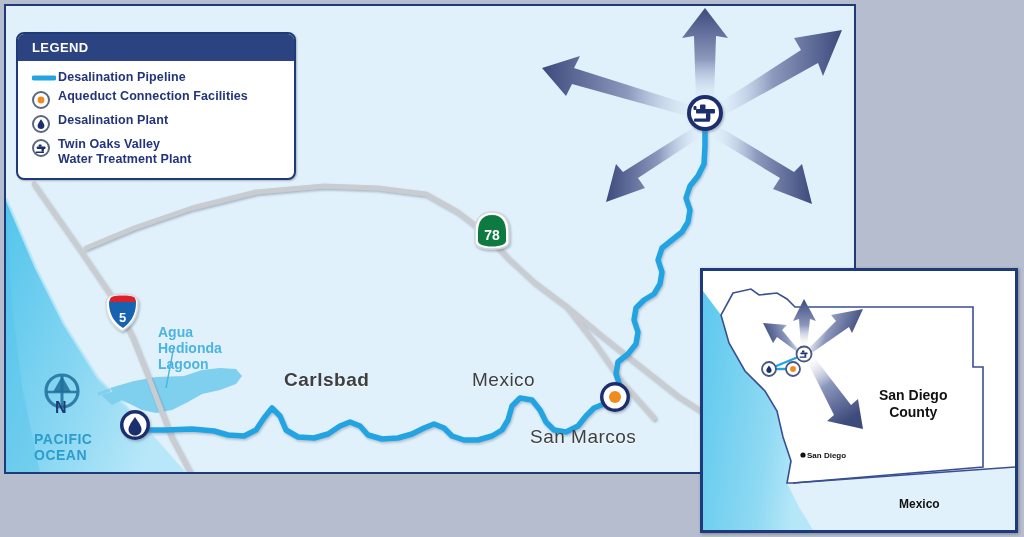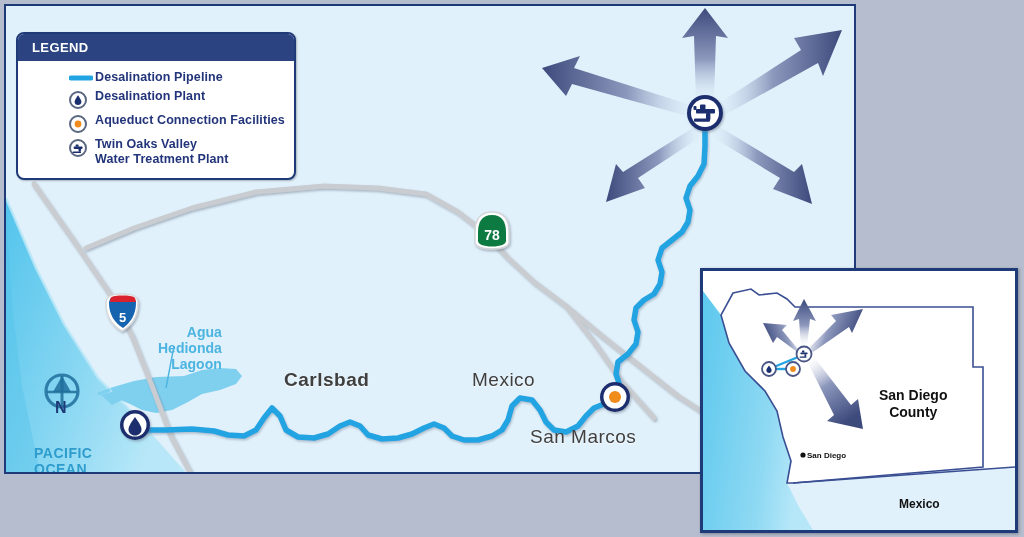--- a/index.html
+++ b/index.html
@@ -53,21 +53,20 @@
     font-weight: bold;
     font-size: 13px;
     letter-spacing: .4px;
     padding: 6px 0 6px 14px;
   }
   #legend-body { padding: 7px 0 9px 0; }
   .legend-row {
     display: flex;
     align-items: flex-start;
     padding: 2px 0 2px 14px;
-    margin-left: 37px;
   }
   .legend-icon {
     width: 26px;
     flex: 0 0 26px;
     display: flex;
     align-items: center;
     justify-content: flex-start;
     padding-top: 2px;
   }
   .legend-label {
@@ -88,33 +87,32 @@
     white-space: nowrap;
     text-shadow: 0 1px 1px rgba(255,255,255,.8);
     z-index: 25;
   }
   .water-label {
     position: absolute;
     color: #4cb4e0;
     font-size: 14px;
     font-weight: bold;
     line-height: 16px;
-    text-align: right;
+    text-align: left;
     white-space: nowrap;
     z-index: 25;
   }
   .ocean-label {
     position: absolute;
     color: #2e9ccc;
     font-size: 14px;
     font-weight: bold;
     line-height: 16px;
     letter-spacing: .5px;
     z-index: 25;
-    margin-top: 14px;
   }
   .compass-n {
     position: absolute;
     color: #1f3a78;
     font-size: 16px;
     font-weight: bold;
     z-index: 26;
   }
 
   
@@ -301,35 +299,35 @@
               <line x1="2" y1="6" x2="22" y2="6" stroke="#22a3e2" stroke-width="5" stroke-linecap="round"></line>
             </svg>
           </span>
           <span class="legend-label">Desalination Pipeline</span>
         </div>
 
         <div class="legend-row">
           <span class="legend-icon">
             <svg width="18" height="18" viewBox="0 0 18 18">
               <circle cx="9" cy="9" r="8" fill="#ffffff" stroke="#5a6780" stroke-width="2"></circle>
+              <circle cx="9" cy="9" r="3.4" fill="#f08c1e"></circle>
+            </svg>
+          </span>
+          <span class="legend-label">Aqueduct Connection Facilities</span>
+        </div>
+
+        <div class="legend-row">
+          <span class="legend-icon">
+            <svg width="18" height="18" viewBox="0 0 18 18">
+              <circle cx="9" cy="9" r="8" fill="#ffffff" stroke="#5a6780" stroke-width="2"></circle>
               <path d="M 9,4.2 C 6.4,8 5.6,9.6 5.6,10.9 C 5.6,12.7 7.1,14 9,14
                        C 10.9,14 12.4,12.7 12.4,10.9 C 12.4,9.6 11.6,8 9,4.2 Z" fill="#1b2f6e"></path>
             </svg>
           </span>
           <span class="legend-label">Desalination Plant</span>
-        </div>
-
-        <div class="legend-row">
-          <span class="legend-icon">
-            <svg width="18" height="18" viewBox="0 0 18 18">
-              <circle cx="9" cy="9" r="8" fill="#ffffff" stroke="#5a6780" stroke-width="2"></circle>
-              <circle cx="9" cy="9" r="3.4" fill="#f08c1e"></circle>
-            </svg>
-          </span>
-          <span class="legend-label">Aqueduct Connection Facilities</span>
         </div>
 
         <div class="legend-row">
           <span class="legend-icon">
             <svg width="18" height="18" viewBox="0 0 18 18">
               <circle cx="9" cy="9" r="8" fill="#ffffff" stroke="#5a6780" stroke-width="2"></circle>
               <g fill="#1b2f6e">
                 <rect x="4.6" y="7.6" width="9" height="2.3" rx="0.8"></rect>
                 <rect x="6.6" y="5.4" width="3" height="2.4" rx="0.7"></rect>
                 <rect x="9.6" y="9.6" width="2.3" height="3.2" rx="0.7"></rect>

